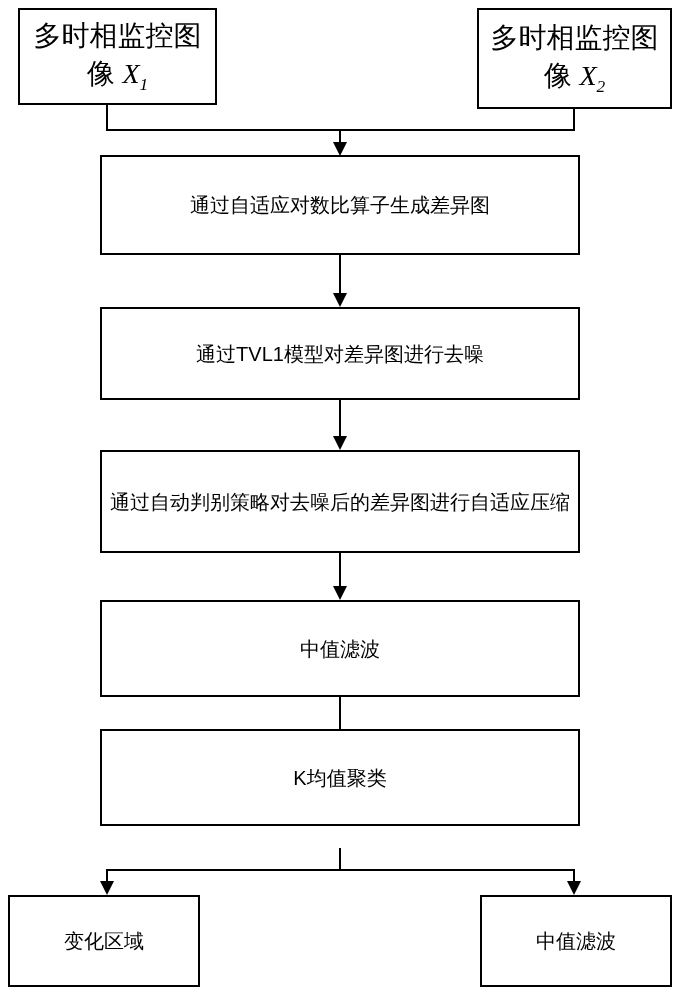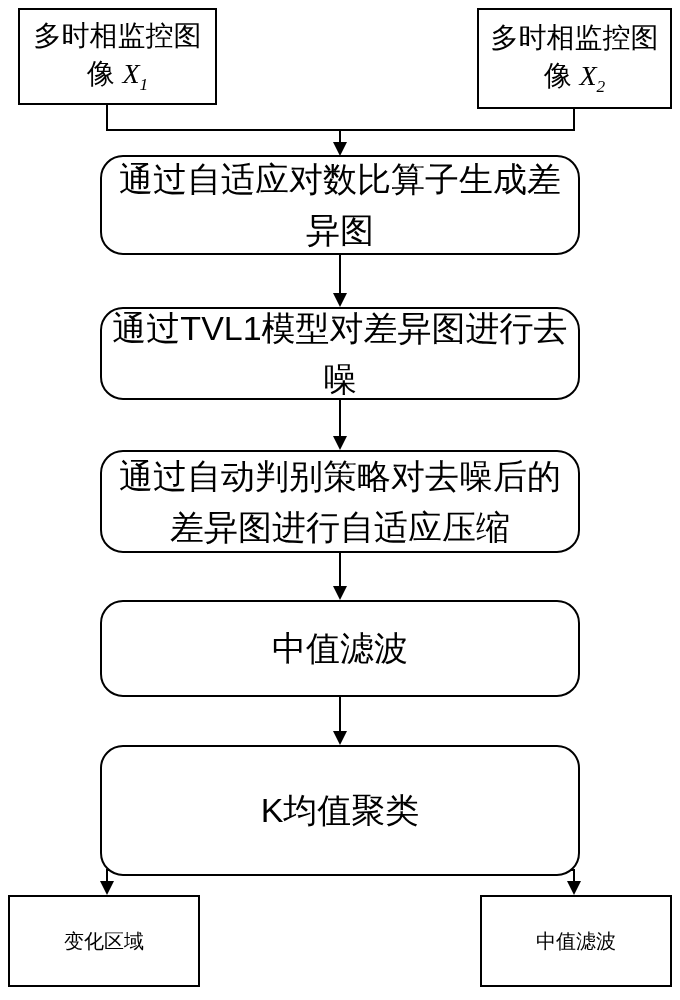--- a/index.html
+++ b/index.html
@@ -21,24 +21,23 @@
     display: flex;
     align-items: center;
     justify-content: center;
     text-align: center;
   }
   .input-box { font-size: 28px; line-height: 1.35; }
   .input-box .wrap { width: 172px; text-align: center; }
   .step {
     left: 100px;
     width: 480px;
-    font-size: 34px;
+    font-size: 20px;
     line-height: 1.5;
     padding: 0 4px;
-    border-radius: 23px;
   }
   .output-box { font-size: 20px; }
   .var {
     font-family: "Liberation Serif", "DejaVu Serif", serif;
     font-style: italic;
   }
   .var sub { font-size: 0.62em; font-style: italic; }
 </style>
 </head>
 <body>
@@ -92,21 +91,21 @@
   </div>
 
   <div class="box step" style="top:600px; height:97px;">
     <span>中值滤波</span>
   </div>
 
   <div class="box step" style="top:450px; height:103px;">
     <span>通过自动判别策略对去噪后的差异图进行自适应压缩</span>
   </div>
 
-  <div class="box step" style="top:745px; height:131px;">
+  <div class="box step" style="top:729px; height:97px;">
     <span>K均值聚类</span>
   </div>
 
   <div class="box output-box" style="left:8px; top:895px; width:192px; height:92px;">
     <span>变化区域</span>
   </div>
 
   <div class="box output-box" style="left:480px; top:895px; width:192px; height:92px;">
     <span>中值滤波</span>
   </div>

